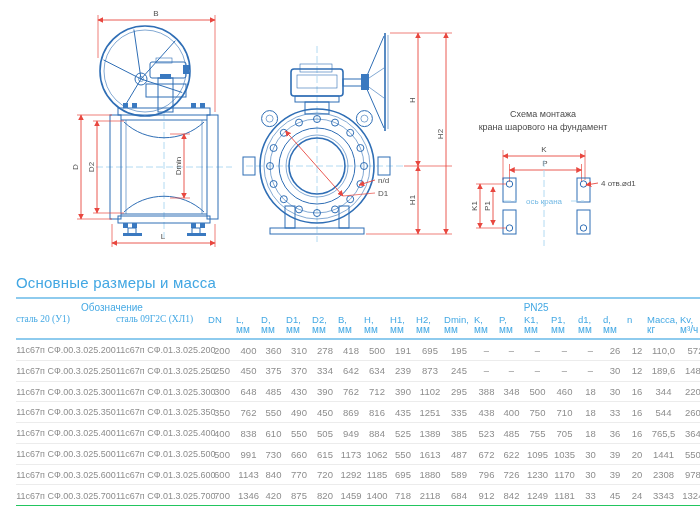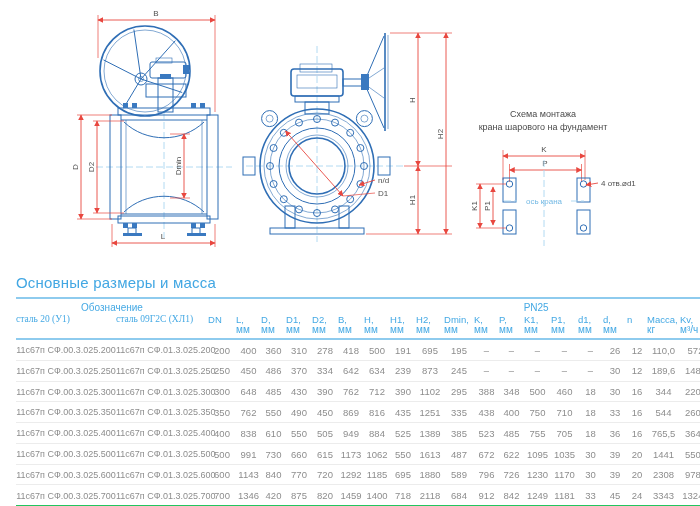--- a/index.html
+++ b/index.html
@@ -369,21 +369,21 @@
           <td>26</td>
           <td>12</td>
           <td>110,0</td>
           <td>5728</td>
         </tr>
         <tr>
           <td class="left">11с67п СФ.00.3.025.250</td>
           <td class="left">11с67п СФ.01.3.025.250</td>
           <td>250</td>
           <td>450</td>
-          <td>486</td>
+          <td>375</td>
           <td>370</td>
           <td>334</td>
           <td>642</td>
           <td>634</td>
           <td>239</td>
           <td>873</td>
           <td>245</td>
           <td>–</td>
           <td>–</td>
           <td>–</td>

